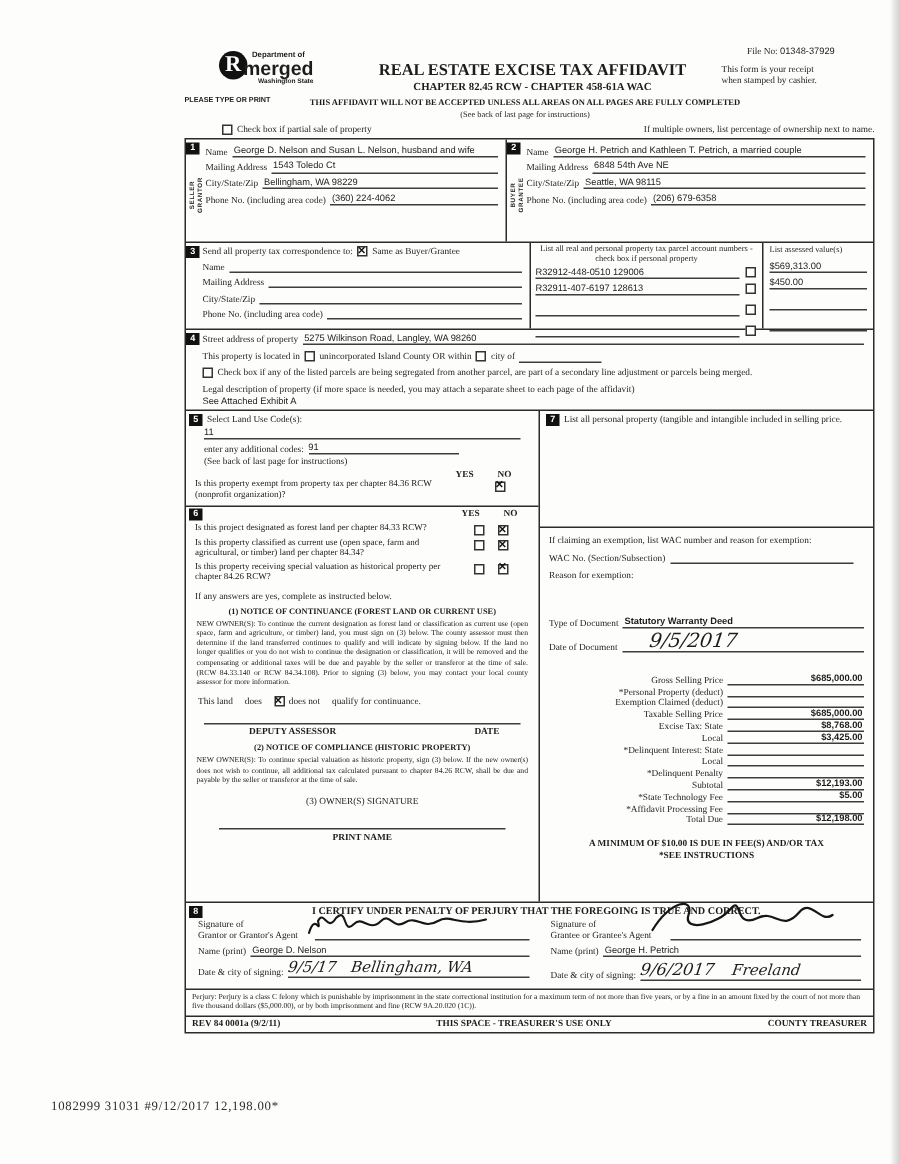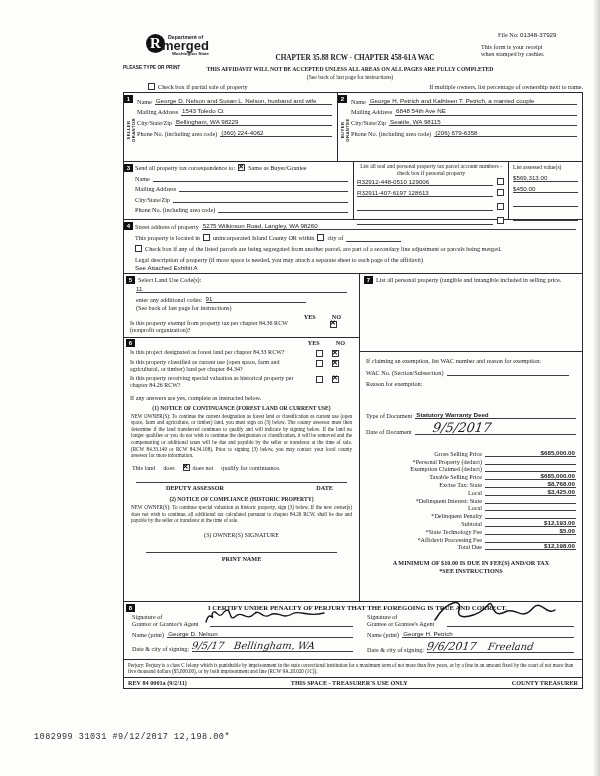--- a/index.html
+++ b/index.html
@@ -35,21 +35,21 @@
   .hand{font-family:"DejaVu Serif",serif;font-style:italic;display:inline-block;
         transform:skewX(-8deg);font-size:10px;line-height:1;}
   .feerow{display:flex;align-items:flex-end;height:7.8px;margin-right:6px;}
   .feelab{width:122px;text-align:right;padding-right:3px;font-size:6.2px;white-space:nowrap;}
   .feeval{flex:1;border-bottom:0.8px solid #3d3d3d;text-align:right;font-family:"Liberation Sans",sans-serif;
           font-size:6.2px;font-weight:bold;min-height:7px;padding-right:1px;}
   .center{text-align:center;}
   .qrow{display:flex;align-items:flex-start;margin:2px 4px 0 4px;}
   .qtext{width:178px;font-size:6px;line-height:1.15;}
   .qcbs{display:flex;flex:1;justify-content:space-between;padding:1px 14px 0 8px;}
-  .stamp{position:absolute;left:34px;top:732px;font-family:Liberation Mono, monospace;
+  .stamp{position:absolute;left:34px;top:732px;font-family:Liberation Serif, serif;
          font-size:8.5px;letter-spacing:.5px;color:#2e2e2e;}
   .logo-circle{width:19px;height:19px;border-radius:50%;background:#111;color:#fff;display:flex;
       align-items:center;justify-content:center;font:bold 15px "Liberation Serif",serif;flex:0 0 auto;}
 </style>
 </head>
 <body>
 
 <div class="page">
 
   <div class="abs t6" style="left:498px;top:31px;">
@@ -62,21 +62,22 @@
       <div class="logo-circle">R</div>
       <div style="margin-left:-3px;">
         <div class="sans" style="font-size:5.2px;font-weight:bold;padding-left:6px;">Department of</div>
         <div class="sans" style="font-size:13px;font-weight:bold;line-height:.85;">merged</div>
         <div class="sans b" style="font-size:4.4px;text-align:right;">Washington State</div>
       </div>
     </div>
   </div>
   <div class="abs sans b" style="left:123px;top:65px;font-size:4.8px;">PLEASE TYPE OR PRINT</div>
 
-  <div class="abs b center" style="left:240px;top:54px;width:230px;font-size:7.2px;">CHAPTER 35.88 RCW - CHAPTER 458-61A WAC</div>
+  <div class="abs b center" style="left:240px;top:41px;width:230px;font-size:11px;">REAL ESTATE EXCISE TAX AFFIDAVIT</div>
+  <div class="abs b center" style="left:240px;top:54px;width:230px;font-size:7.2px;">CHAPTER 82.45 RCW - CHAPTER 458-61A WAC</div>
 
   <div class="abs t6" style="left:481px;top:43px;width:100px;">
     <div>This form is your receipt</div>
     <div>when stamped by cashier.</div>
   </div>
 
   <div class="abs b center" style="left:130px;top:66px;width:440px;font-size:5.7px;">THIS AFFIDAVIT WILL NOT BE ACCEPTED UNLESS ALL AREAS ON ALL PAGES ARE FULLY COMPLETED</div>
   <div class="abs center t55" style="left:200px;top:74px;width:300px;">(See back of last page for instructions)</div>
 
   <div class="abs" style="left:123px;top:83px;width:460px;display:flex;justify-content:space-between;">

